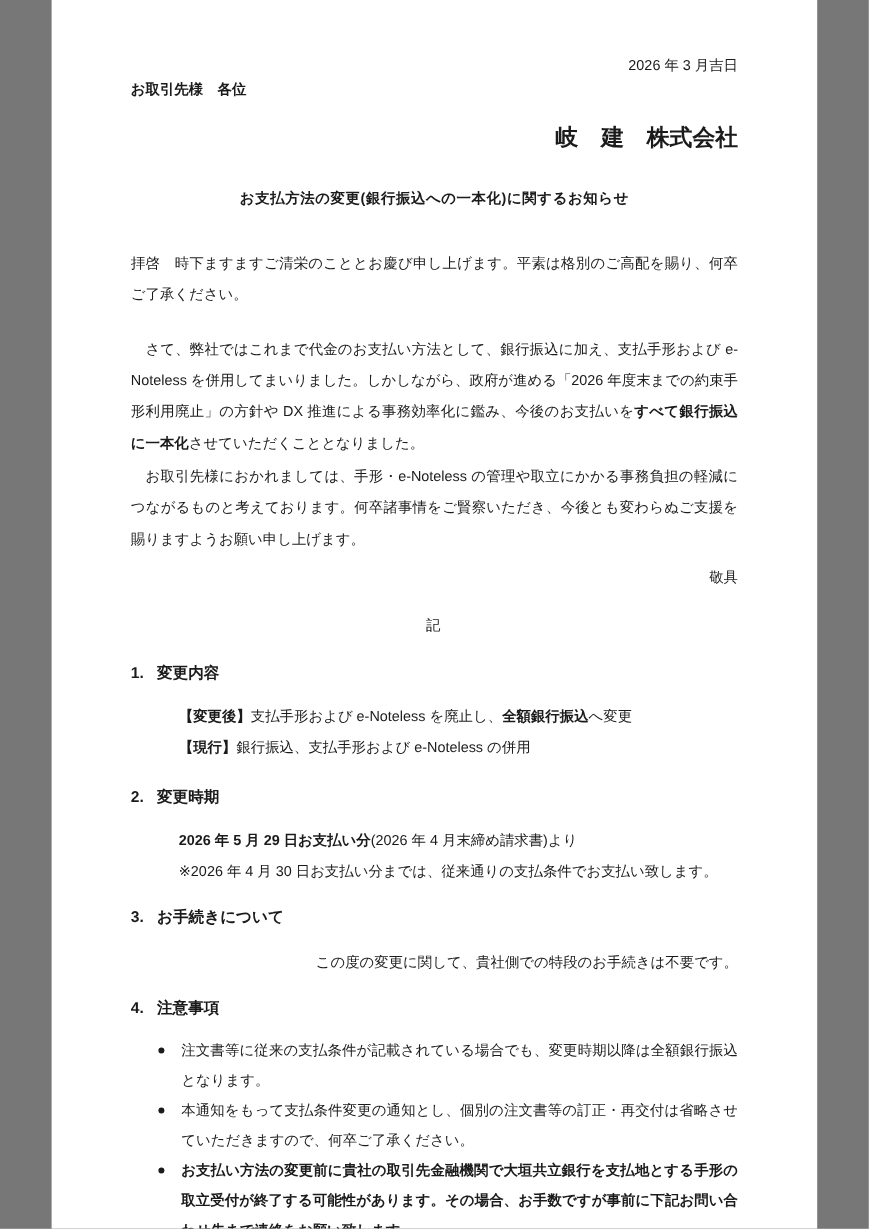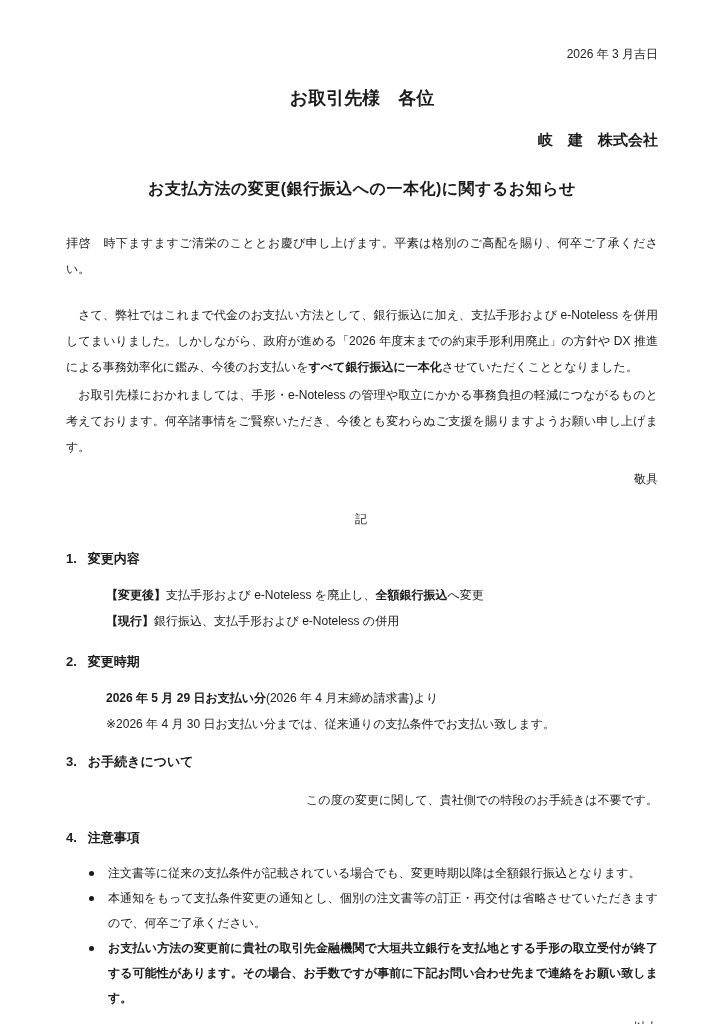--- a/index.html
+++ b/index.html
@@ -1,33 +1,33 @@
 <!DOCTYPE html>
 <html lang="ja"><head>
 <meta charset="utf-8">
 <style>
   html,body{margin:0;padding:0;}
   body{background:#777;}
   .doc{
     position:relative;
-    width:724px;height:1024px;
+    width:638px;height:1024px;
     margin:0 auto;
     background:#ffffff;
     box-sizing:border-box;
     padding:44px 66px 0 66px;
     font-family:"Liberation Sans","DejaVu Sans",sans-serif;
     color:#1b1b1b;
     font-size:12px;
     overflow:hidden;
     -webkit-font-smoothing:antialiased;
   }
   .date{text-align:right;line-height:20px;}
-  .recipient{margin-top:24px;font-weight:bold;font-size:18px;line-height:20px;text-align:center;}
-  .sender{margin-top:22px;text-align:right;font-weight:bold;font-size:15px;line-height:20px;}
-  .title{margin-top:28px;text-align:center;font-weight:bold;font-size:16px;line-height:22px;letter-spacing:.5px;}
+  .recipient{font-weight:bold;font-size:12px;line-height:20px;}
+  .sender{margin-top:22px;text-align:right;font-weight:bold;font-size:19px;line-height:20px;}
+  .title{margin-top:28px;text-align:center;font-weight:bold;font-size:12px;line-height:22px;letter-spacing:.5px;}
   .para{line-height:26px;text-align:justify;}
   .p1{margin-top:30px;}
   .p2{margin-top:20px;}
   .p3{margin-top:2px;}
   .keigu{margin-top:6px;text-align:right;line-height:26px;}
   .ki{margin-top:14px;text-align:center;line-height:26px;letter-spacing:2px;}
   .sec-heading{display:flex;gap:11px;font-weight:bold;font-size:13px;line-height:26px;}
   .h1{margin-top:14px;}.h2{margin-top:15px;}.h3{margin-top:12px;}.h4{margin-top:12px;}
   .sec-body{margin-left:40px;line-height:26px;}
   .s1{margin-top:10px;}.s2{margin-top:10px;}.s3{margin-top:12px;text-align:right;}

